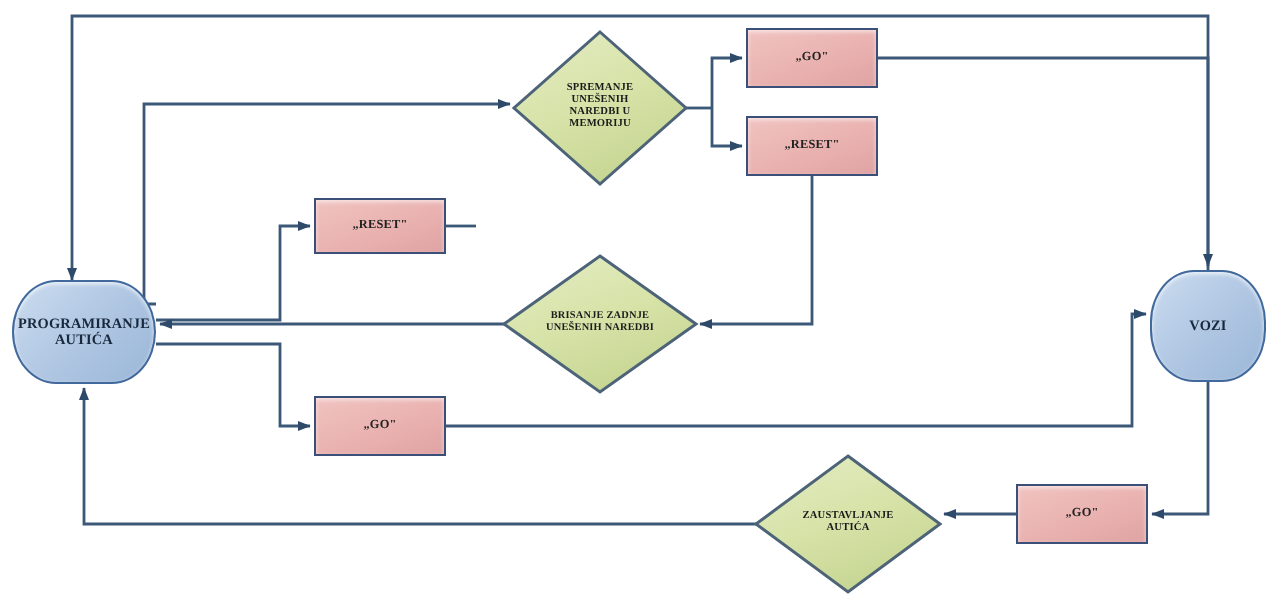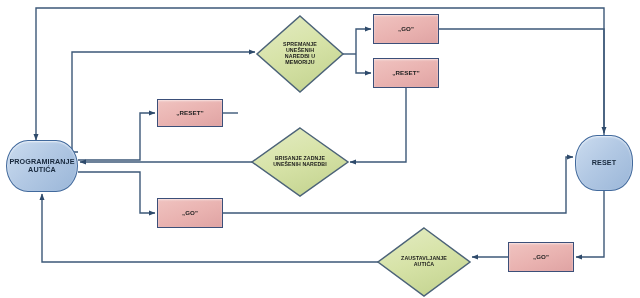--- a/index.html
+++ b/index.html
@@ -2,21 +2,21 @@
 <html><head>
 <meta charset="utf-8">
 <style>
   html,body{margin:0;padding:0;}
   body{
     width:640px;height:298px;
     background:#ffffff;
     font-family:"Liberation Sans", sans-serif;
     overflow:hidden;
   }
-  #canvas{position:relative;width:640px;height:298px;}
+  #canvas{position:relative;width:640px;height:298px;font-family:Liberation Serif, serif;}
   #wires{position:absolute;left:0;top:0;width:640px;height:298px;}
 
   .node{position:absolute;box-sizing:border-box;display:flex;align-items:center;justify-content:center;text-align:center;}
   .node .lbl{display:block;line-height:1.12;letter-spacing:.1px;color:#1b1b1b;}
 
   
   .terminal{
     border:1.6px solid #41699c;
     border-radius:22px/26px;
     background:linear-gradient(135deg,#cbdcef 0%,#b3c9e4 45%,#9ab6d8 100%);
@@ -119,21 +119,21 @@
 
   <div class="node diamond big" style="left:252px;top:128px;width:96px;height:68px;">
     <span class="lbl">BRISANJE ZADNJE<br>UNEŠENIH NAREDBI</span>
   </div>
 
   <div class="node box" style="left:157px;top:198px;width:66px;height:30px;">
     <span class="lbl">„GO"</span>
   </div>
 
   <div class="node terminal" style="left:575px;top:135px;width:58px;height:56px;">
-    <span class="lbl">RESET</span>
+    <span class="lbl">VOZI</span>
   </div>
 
   <div class="node diamond" style="left:378px;top:228px;width:92px;height:68px;">
     <span class="lbl">ZAUSTAVLJANJE<br>AUTIĆA</span>
   </div>
 
   <div class="node box" style="left:508px;top:242px;width:66px;height:30px;">
     <span class="lbl">„GO"</span>
   </div>
 

